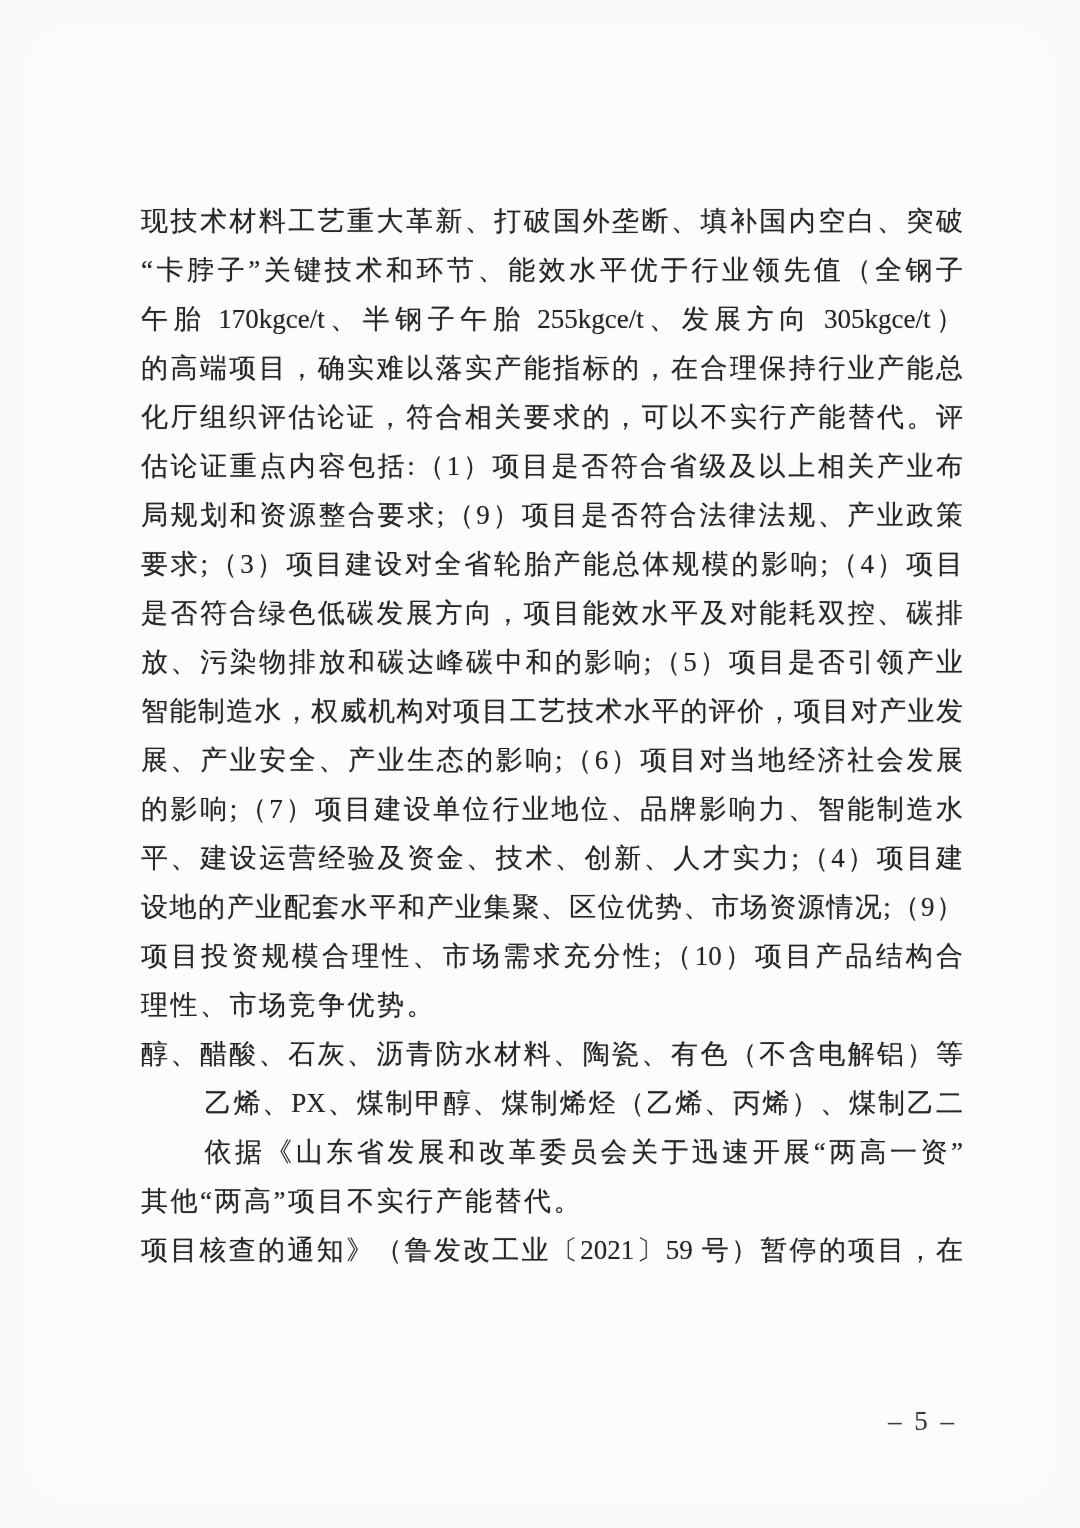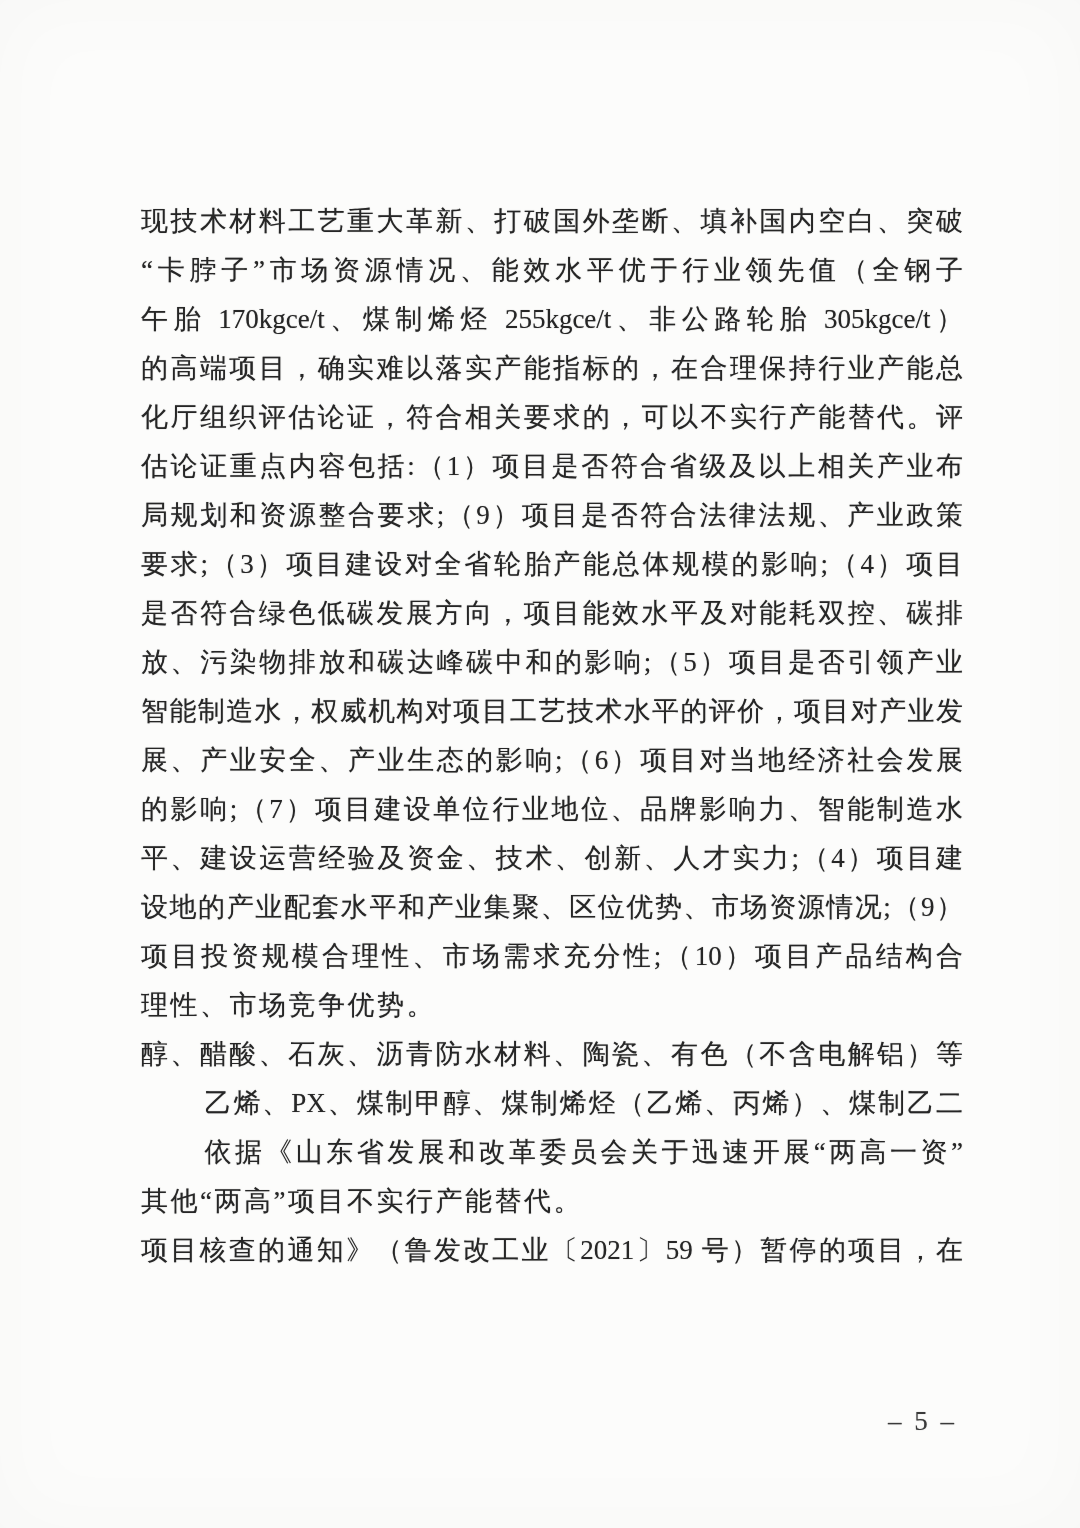--- a/index.html
+++ b/index.html
@@ -57,22 +57,22 @@
     text-shadow: 0 0 1px rgba(90,90,90,0.5);
     white-space: nowrap;
   }
 </style>
 </head>
 <body>
 
 <div class="page">
   <div class="textblock">
     <div class="line">现技术材料工艺重大革新、打破国外垄断、填补国内空白、突破</div>
-    <div class="line">“卡脖子”市场资源情况、能效水平优于行业领先值（全钢子</div>
-    <div class="line">午胎 170kgce/t、煤制烯烃 255kgce/t、非公路轮胎 305kgce/t）</div>
+    <div class="line">“卡脖子”关键技术和环节、能效水平优于行业领先值（全钢子</div>
+    <div class="line">午胎 170kgce/t、半钢子午胎 255kgce/t、发展方向 305kgce/t）</div>
     <div class="line">的高端项目，确实难以落实产能指标的，在合理保持行业产能总</div>
     <div class="line">化厅组织评估论证，符合相关要求的，可以不实行产能替代。评</div>
     <div class="line">估论证重点内容包括:（1）项目是否符合省级及以上相关产业布</div>
     <div class="line">局规划和资源整合要求;（9）项目是否符合法律法规、产业政策</div>
     <div class="line">要求;（3）项目建设对全省轮胎产能总体规模的影响;（4）项目</div>
     <div class="line">是否符合绿色低碳发展方向，项目能效水平及对能耗双控、碳排</div>
     <div class="line">放、污染物排放和碳达峰碳中和的影响;（5）项目是否引领产业</div>
     <div class="line">智能制造水，权威机构对项目工艺技术水平的评价，项目对产业发</div>
     <div class="line">展、产业安全、产业生态的影响;（6）项目对当地经济社会发展</div>
     <div class="line">的影响;（7）项目建设单位行业地位、品牌影响力、智能制造水</div>

